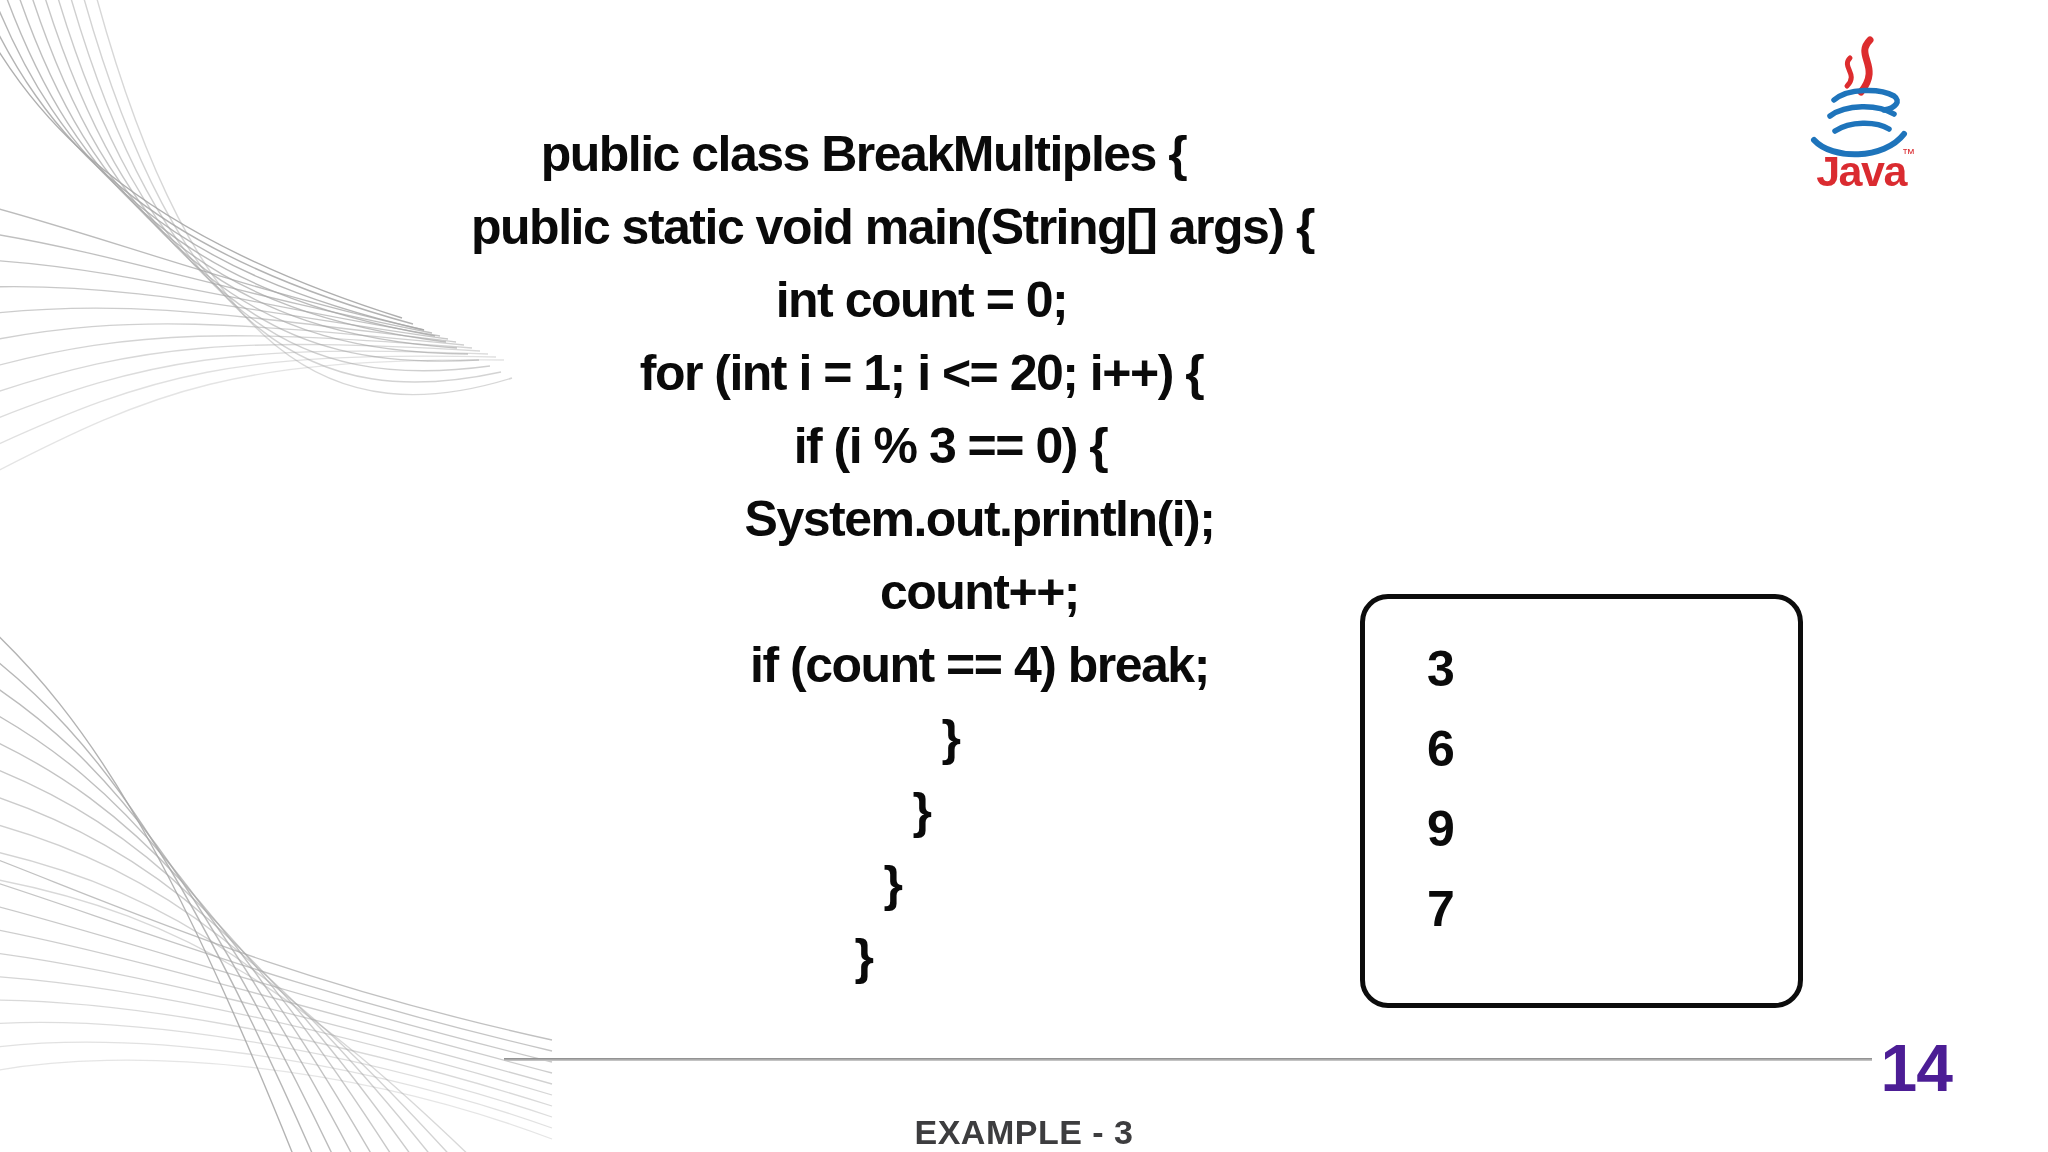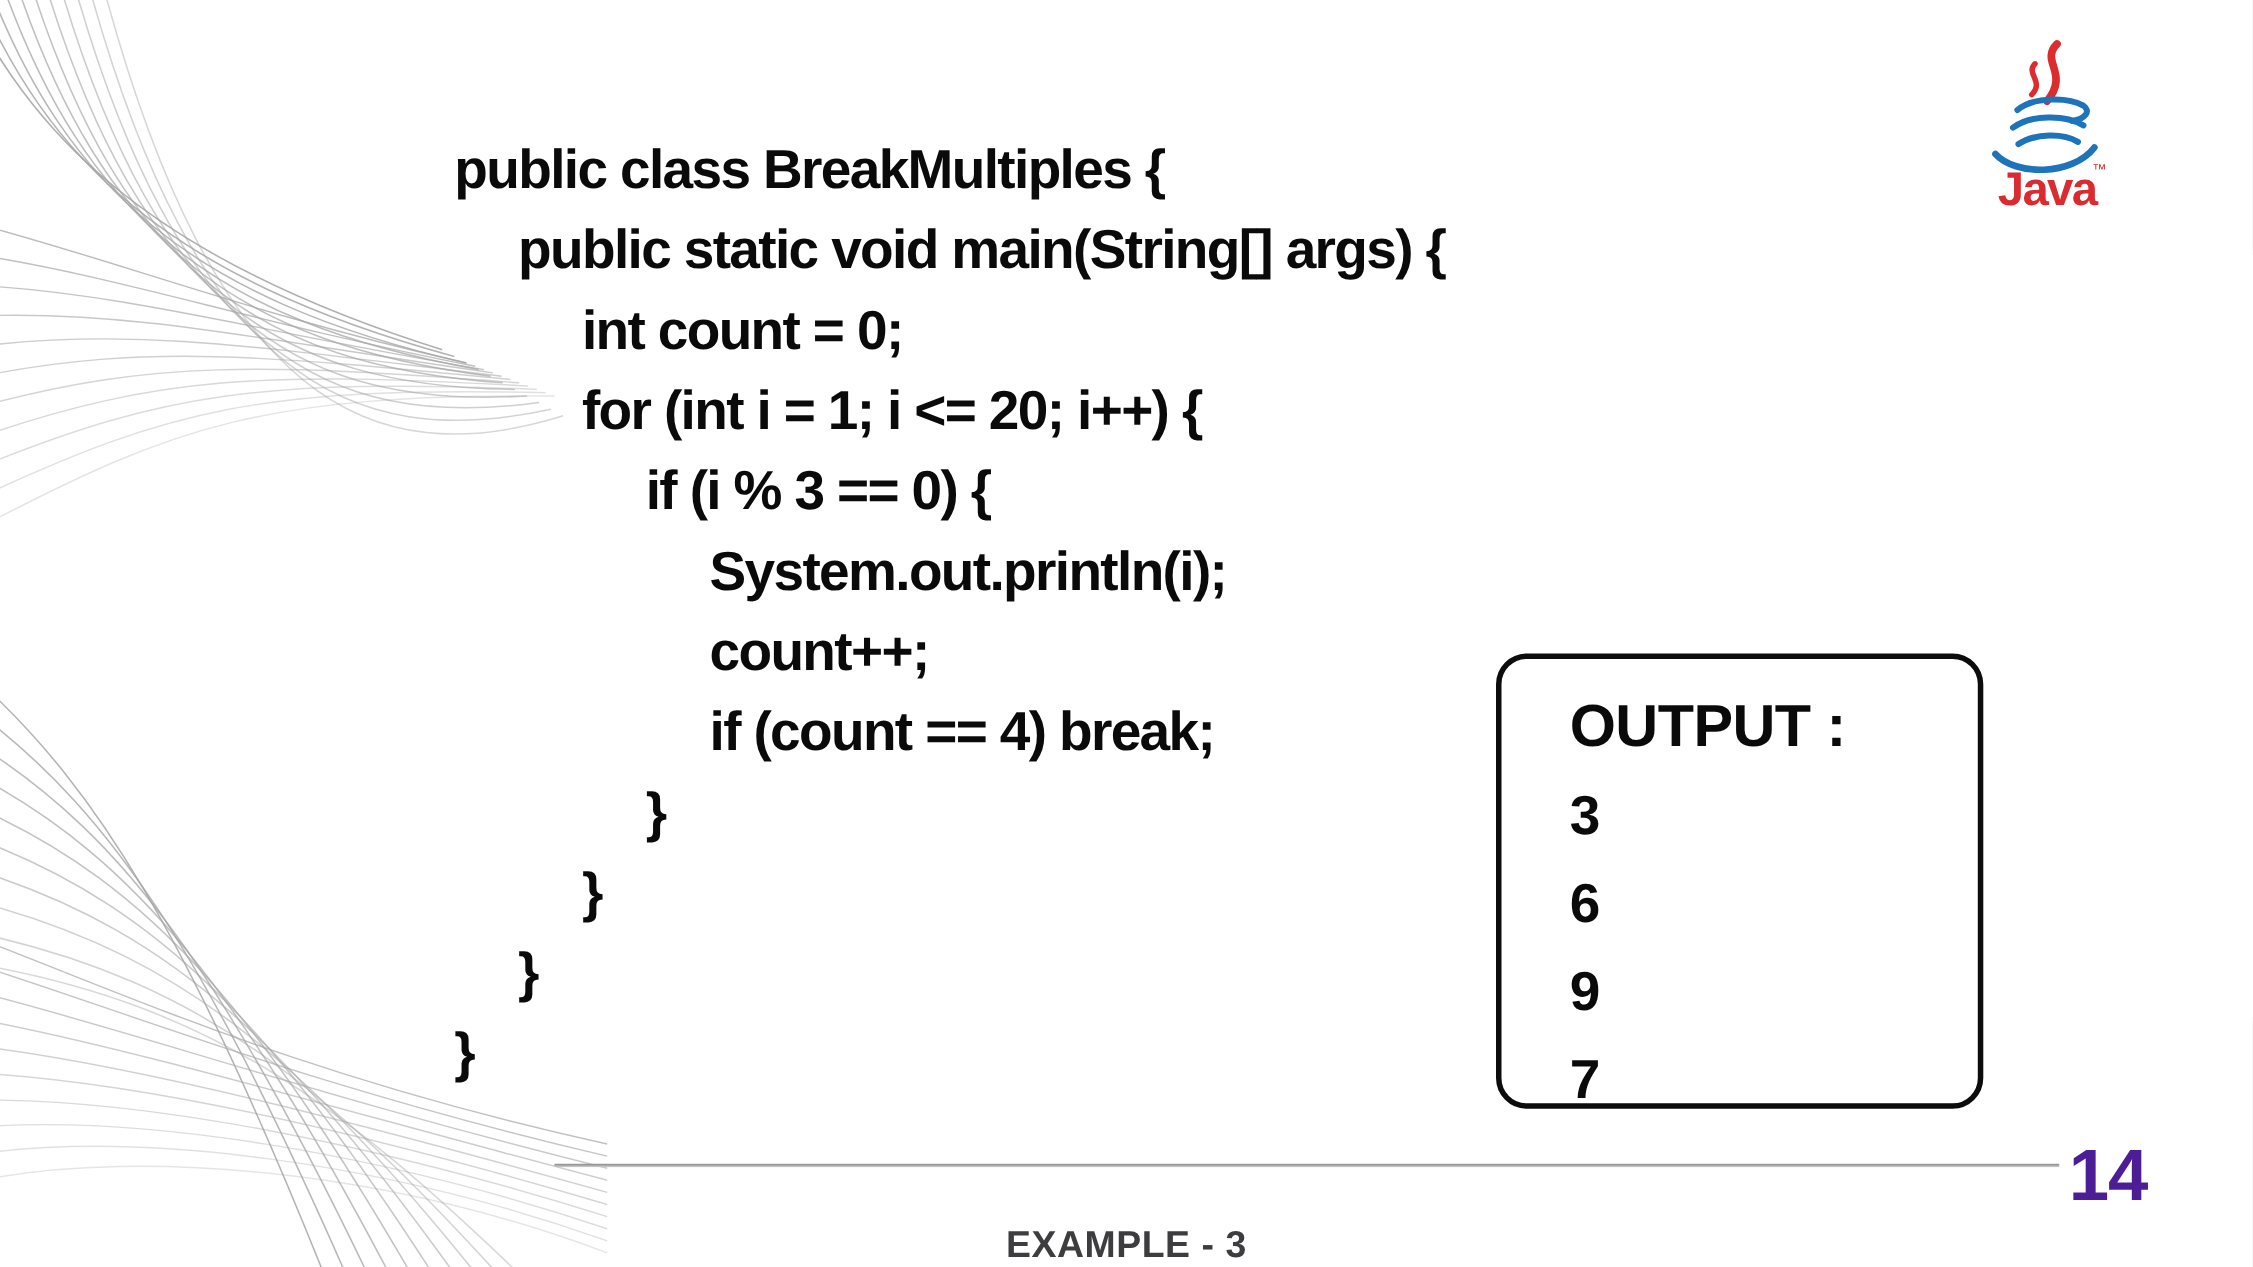--- a/index.html
+++ b/index.html
@@ -14,21 +14,21 @@
   #waves-top{left:0;top:0;}
   #waves-bottom{left:0;top:610px;}
 
   .java-logo{position:absolute;left:1804px;top:22px;width:115px;height:175px;}
 
   .code-block{
     position:absolute;left:413px;top:118px;
     font-size:50px;font-weight:700;letter-spacing:-1.5px;
     color:#0a0a0a;line-height:73px;white-space:pre;
   }
-  .code-line{height:73px;}
+  .code-line{height:73px;text-align:center;}
 
   .output-box{
     position:absolute;left:1360px;top:594px;
     width:443px;height:414px;box-sizing:border-box;
     border:5px solid #0c0c0c;border-radius:28px;
     padding:30px 18px 0 62px;
     background:#ffffff;
   }
   .output-title{
     font-size:54px;font-weight:700;color:#0a0a0a;
@@ -111,21 +111,20 @@
       <path d="M31 109 C46 99 72 99 85 107" fill="none" stroke="#1e74bb" stroke-width="5.5" stroke-linecap="round"></path>
       <path d="M10 118 C28 138 80 138 100 112" fill="none" stroke="#1e74bb" stroke-width="6" stroke-linecap="round"></path>
     </g>
     <text x="57" y="164" text-anchor="middle" font-family="Liberation Sans, sans-serif" font-size="43" font-weight="700" letter-spacing="-1.5" fill="#da2b30">Java</text>
     <text x="98" y="136" font-family="Liberation Sans, sans-serif" font-size="13" fill="#da2b30">™</text>
   </svg>
 
   <div class="code-block" id="code-block"><div class="code-line" style="padding-left: 0px;">public class BreakMultiples {</div><div class="code-line" style="padding-left: 58px;">public static void main(String[] args) {</div><div class="code-line" style="padding-left: 116px;">int count = 0;</div><div class="code-line" style="padding-left: 116px;">for (int i = 1; i &lt;= 20; i++) {</div><div class="code-line" style="padding-left: 174px;">if (i % 3 == 0) {</div><div class="code-line" style="padding-left: 232px;">System.out.println(i);</div><div class="code-line" style="padding-left: 232px;">count++;</div><div class="code-line" style="padding-left: 232px;">if (count == 4) break;</div><div class="code-line" style="padding-left: 174px;">}</div><div class="code-line" style="padding-left: 116px;">}</div><div class="code-line" style="padding-left: 58px;">}</div><div class="code-line" style="padding-left: 0px;">}</div></div>
 
   <div class="output-box">
-    <div class="output-title">OUTPUT :</div>
     <div class="output-values" id="output-values">
         <div>3</div>
         <div>6</div>
         <div>9</div>
         <div>7</div>
       </div>
   </div>
 
   <div class="footer-divider"></div>
   <div class="footer-label">EXAMPLE - 3</div>

